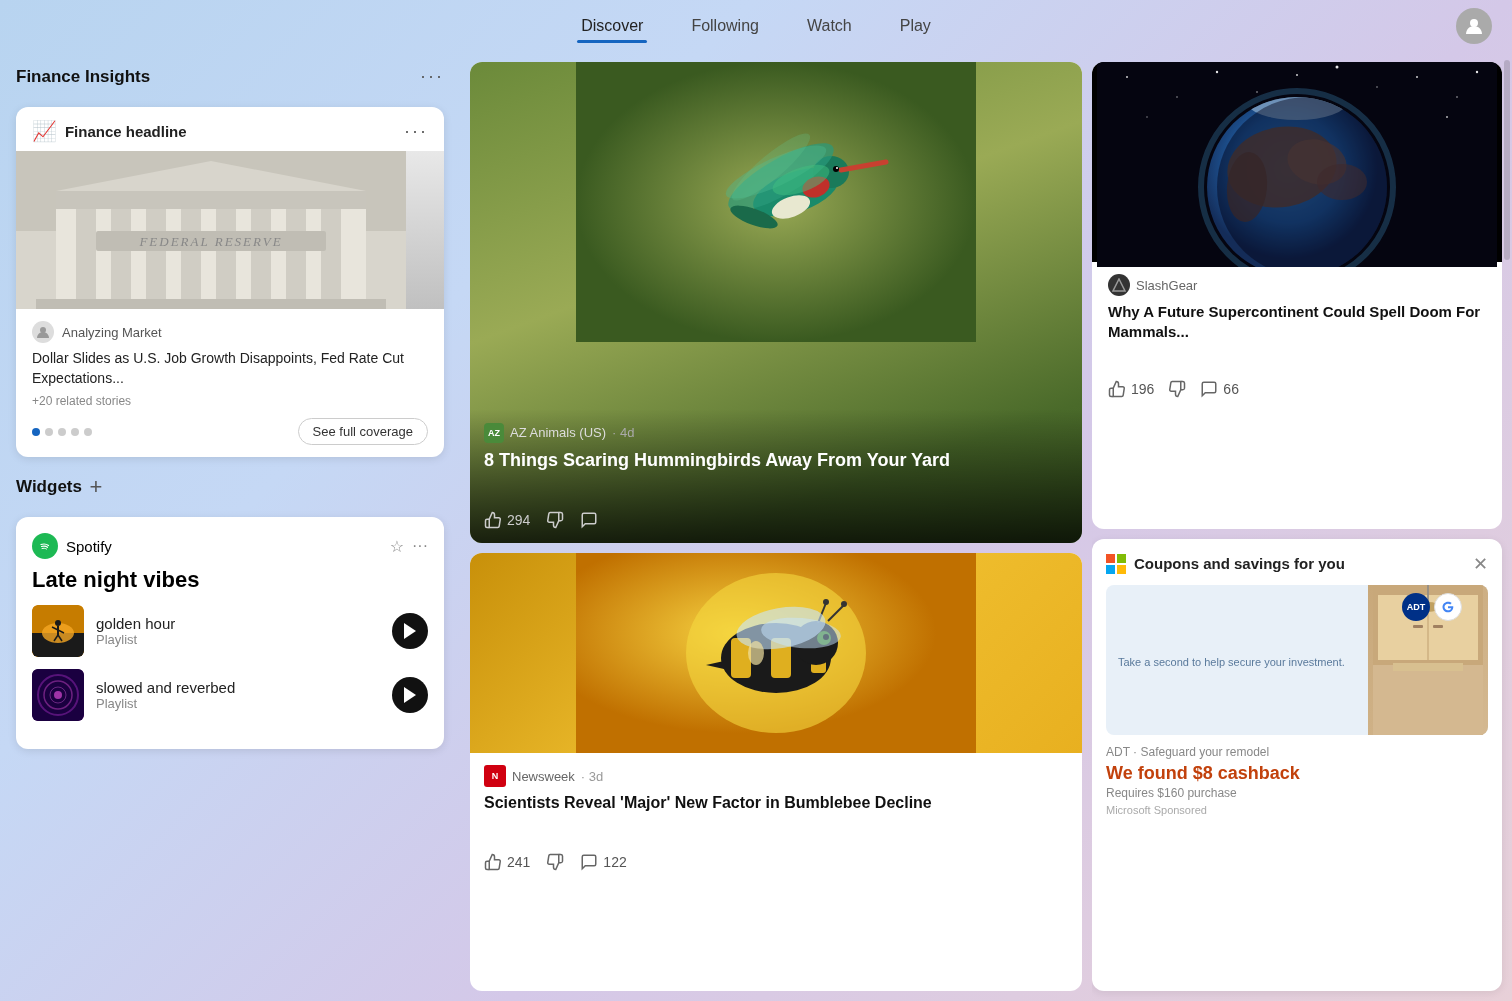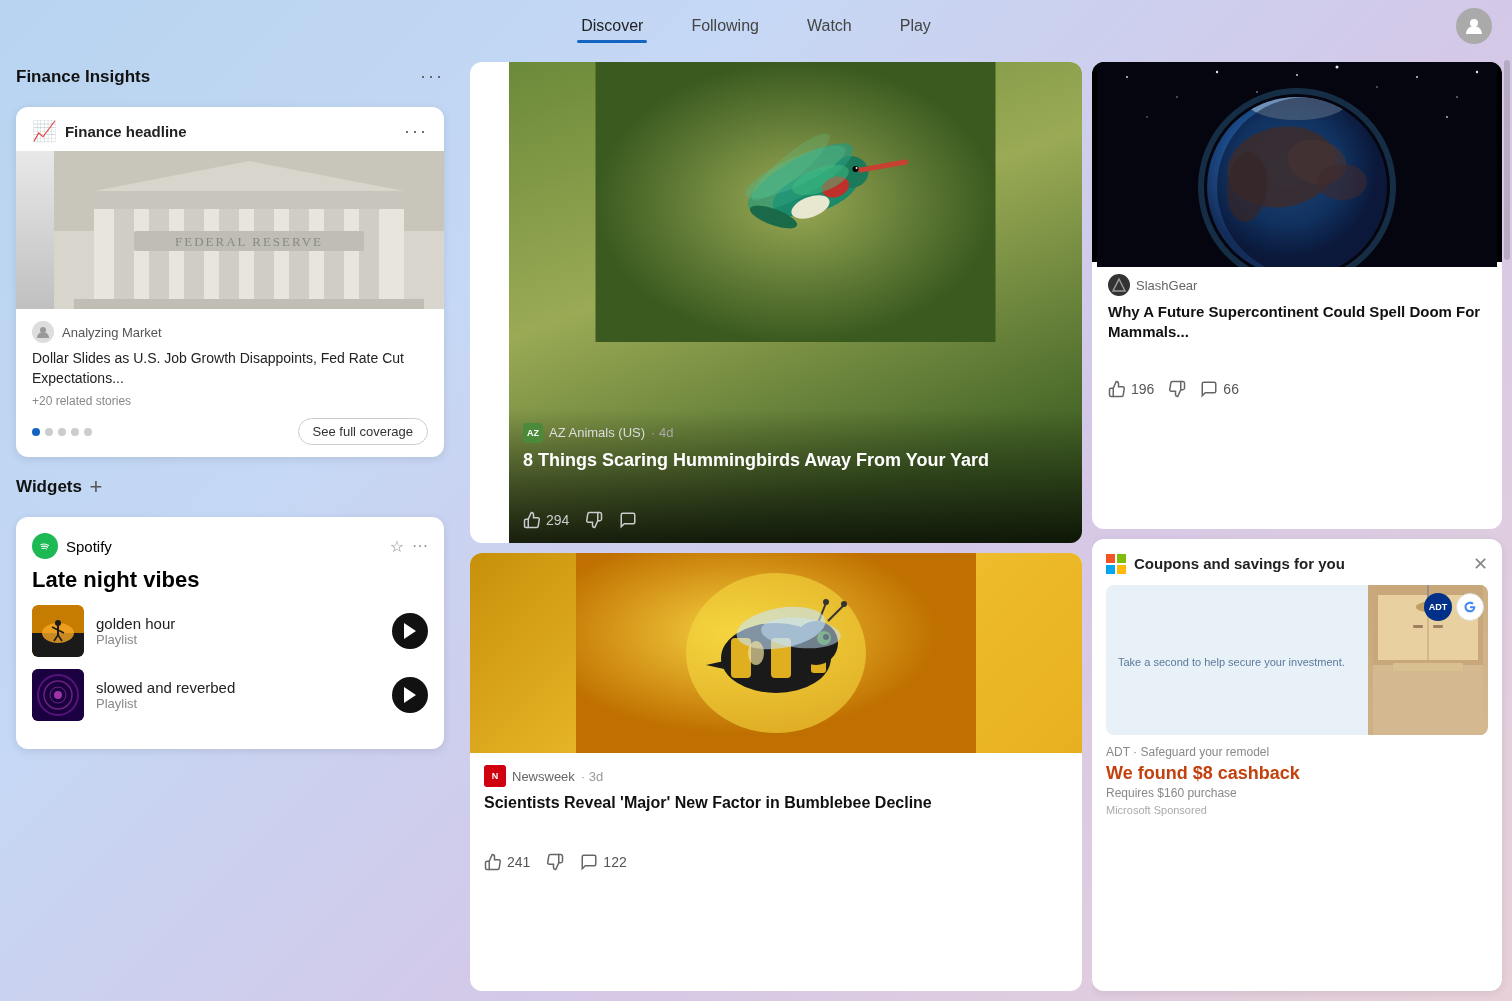--- a/index.html
+++ b/index.html
@@ -116,23 +116,24 @@
     }
     .finance-card-title {
       font-size: 15px;
       font-weight: 600;
       color: #222;
     }
     .finance-img {
       width: 100%;
       height: 158px;
       background: linear-gradient(180deg, #e8e8e8 0%, #c0c0c0 100%);
-      display: flex; align-items: center; justify-content: flex-end;
+      display: flex; align-items: center; justify-content: flex-start;
       overflow: hidden;
       position: relative;
+      font-style: italic;
     }
     
     .finance-card-body {
       padding: 12px 16px;
     }
     .source-row {
       display: flex; align-items: center; gap: 8px;
       margin-bottom: 6px;
     }
     .source-avatar {
@@ -362,21 +363,21 @@
       flex: 1;
     }
     .coupon-ad-headline { font-size: 17px; font-weight: 700; color: #1a3a5c; line-height: 1.3; }
     .coupon-ad-sub { font-size: 11px; color: #5a7a9c; margin-top: 4px; }
     .coupon-ad-img {
       width: 120px; height: 150px;
       background: linear-gradient(135deg, #c8a87a 0%, #d4b890 100%);
       display: flex; align-items: center; justify-content: center;
     }
     .coupon-logos {
-      position: absolute; top: 8px; right: 4px;
+      position: absolute; top: 8px; right: 26px;
       display: flex; gap: 4px;
     }
     .coupon-logo-badge {
       width: 28px; height: 28px; border-radius: 50%;
       display: flex; align-items: center; justify-content: center;
       font-size: 10px; font-weight: 700; color: #fff;
     }
     .adt-badge { background: #003087; }
     .google-badge { background: #fff; border: 1px solid #ddd; }
     .advertiser { font-size: 12px; color: #888; margin-bottom: 4px; }
@@ -565,21 +566,21 @@
               <polygon points="1,0 13,8 1,16" fill="white"></polygon>
             </svg>
         </div>
       </div>
     </div>
   </div>
 
   <div class="center-feed">
 
     <div class="feed-row" style="flex: 1.1;">
-      <div class="feed-card large" style="position:relative; overflow:hidden;padding-left:39px;">
+      <div class="feed-card large" style="position:relative; overflow:hidden;">
 
         <div style="flex:1; position:relative; overflow:hidden; background: linear-gradient(160deg, #6b8a3a 0%, #9aaa55 40%, #4a6a2a 80%, #3a5a20 100%);">
 
           <div class="slider-dots">
             <div class="slider-dot first"></div>
             <div class="slider-dot"></div>
             <div class="slider-dot"></div>
             <div class="slider-dot"></div>
           </div>
 

